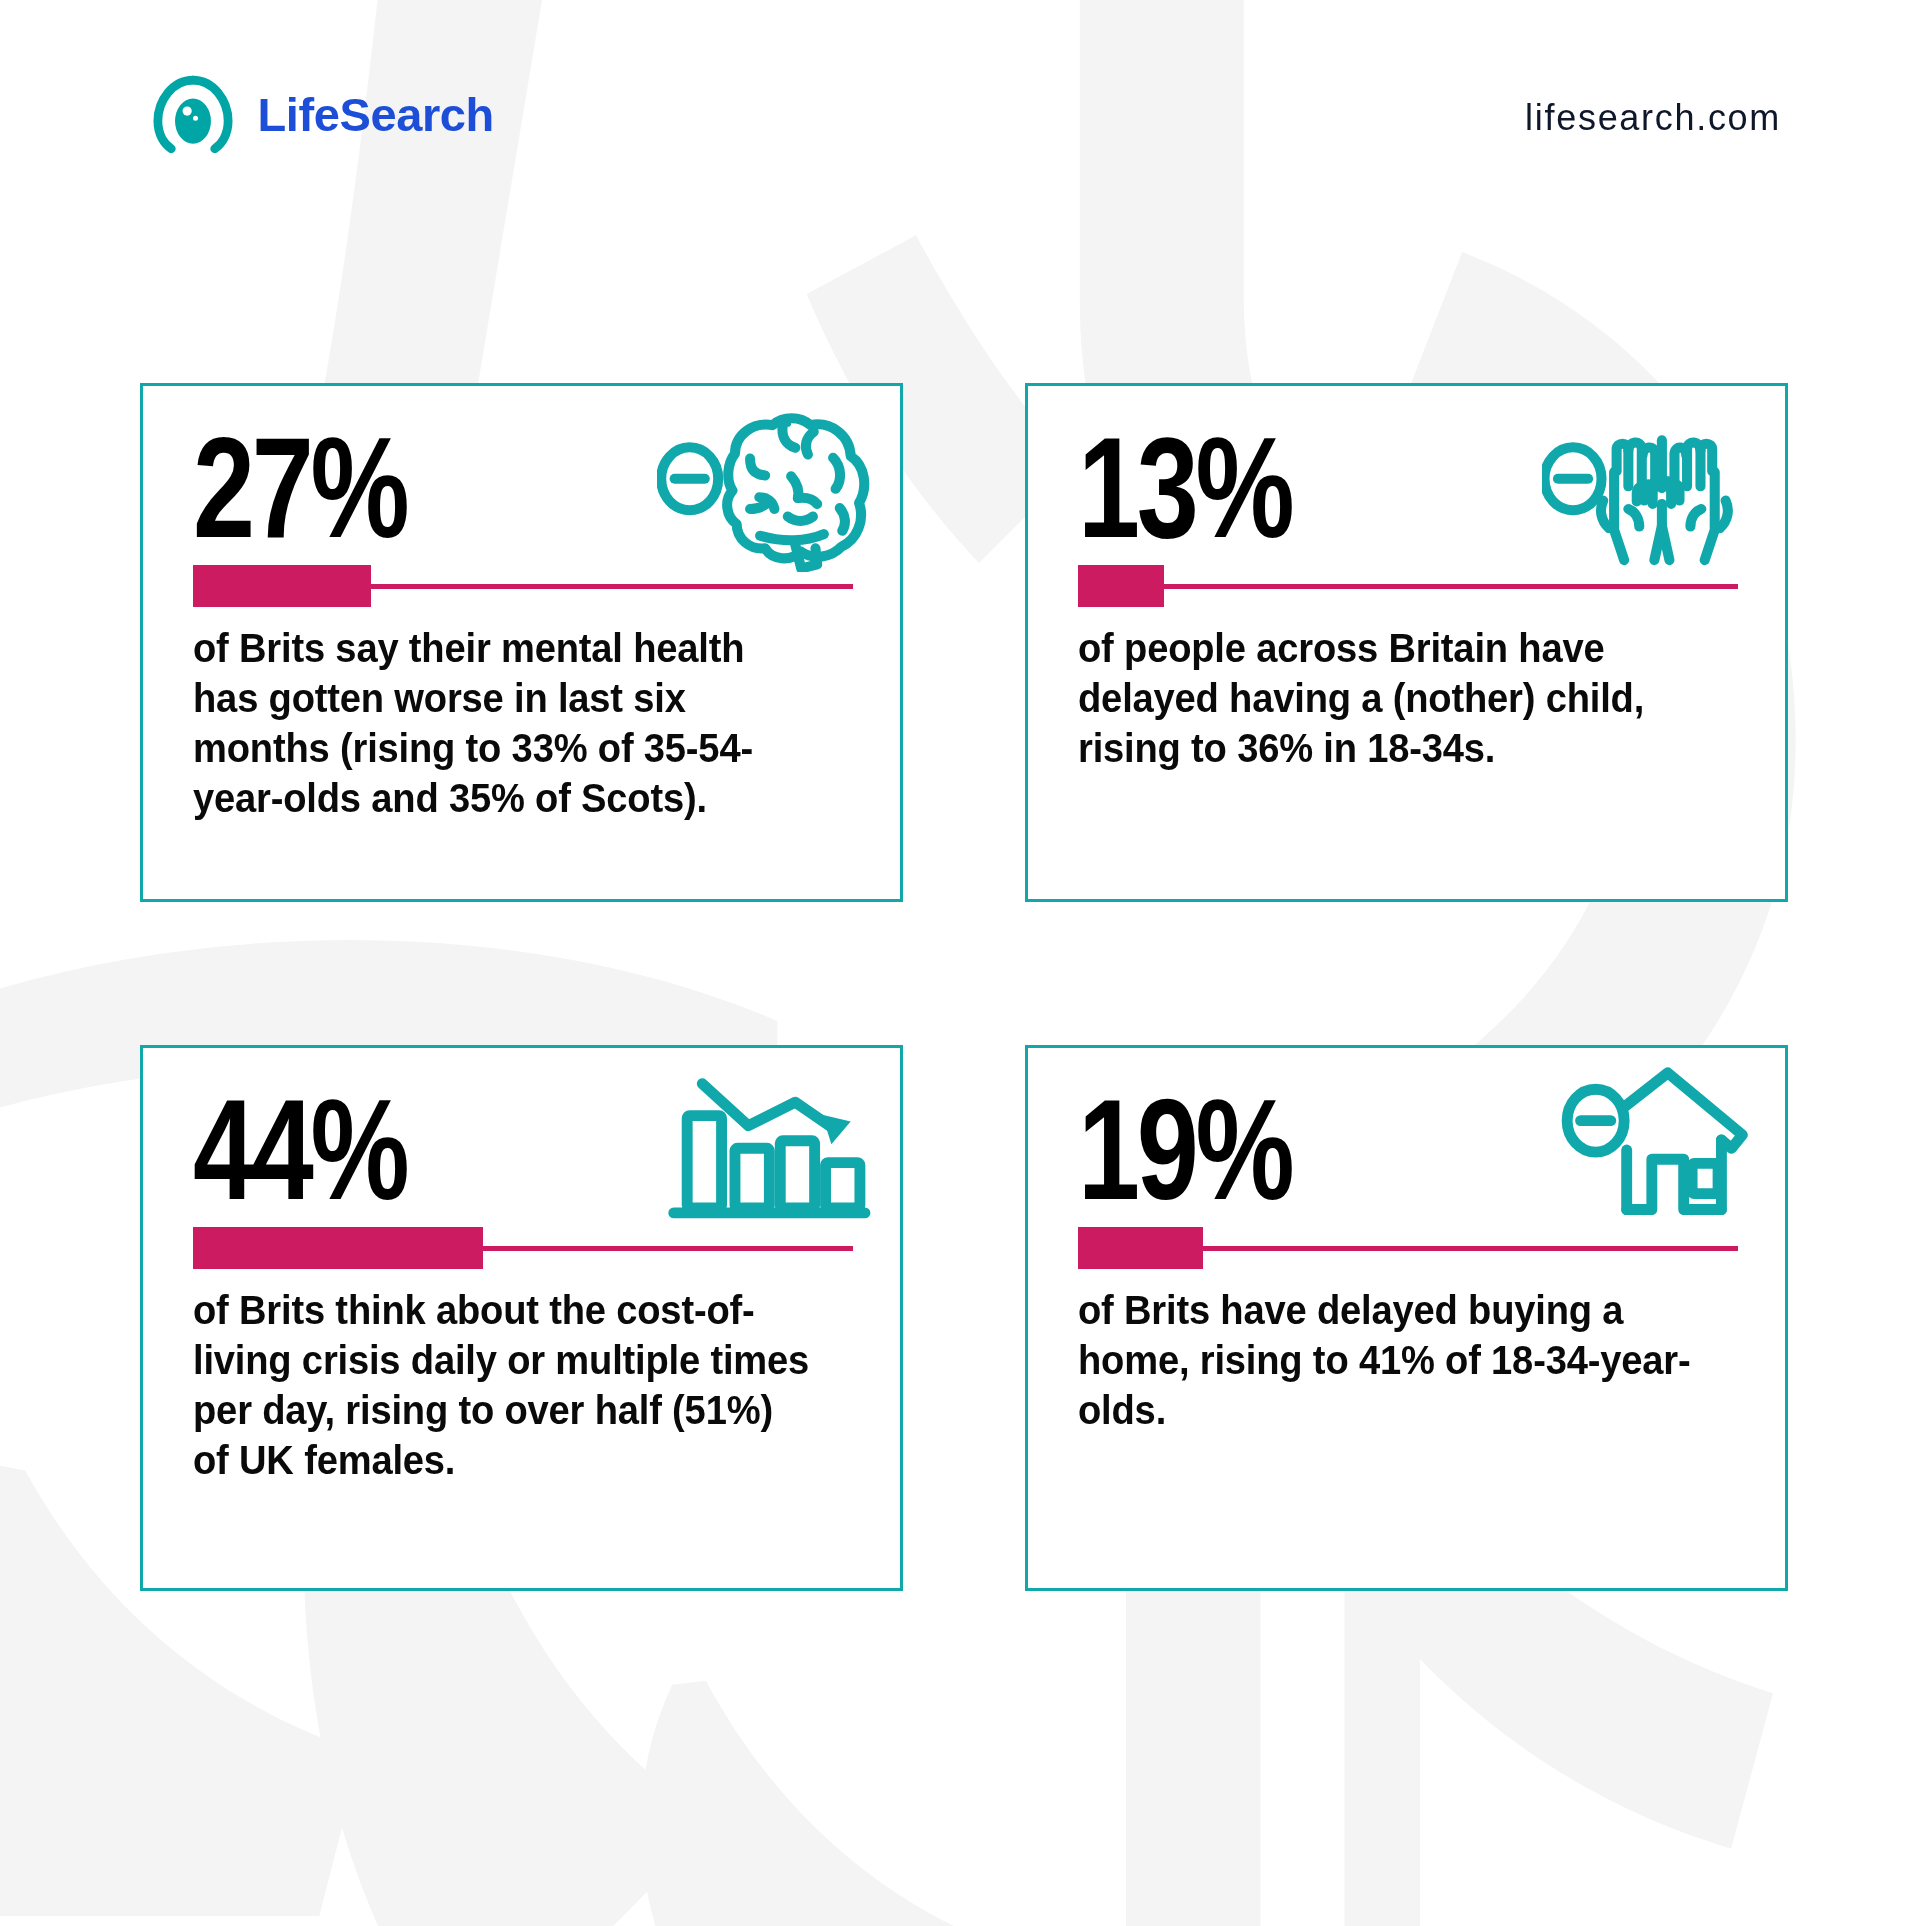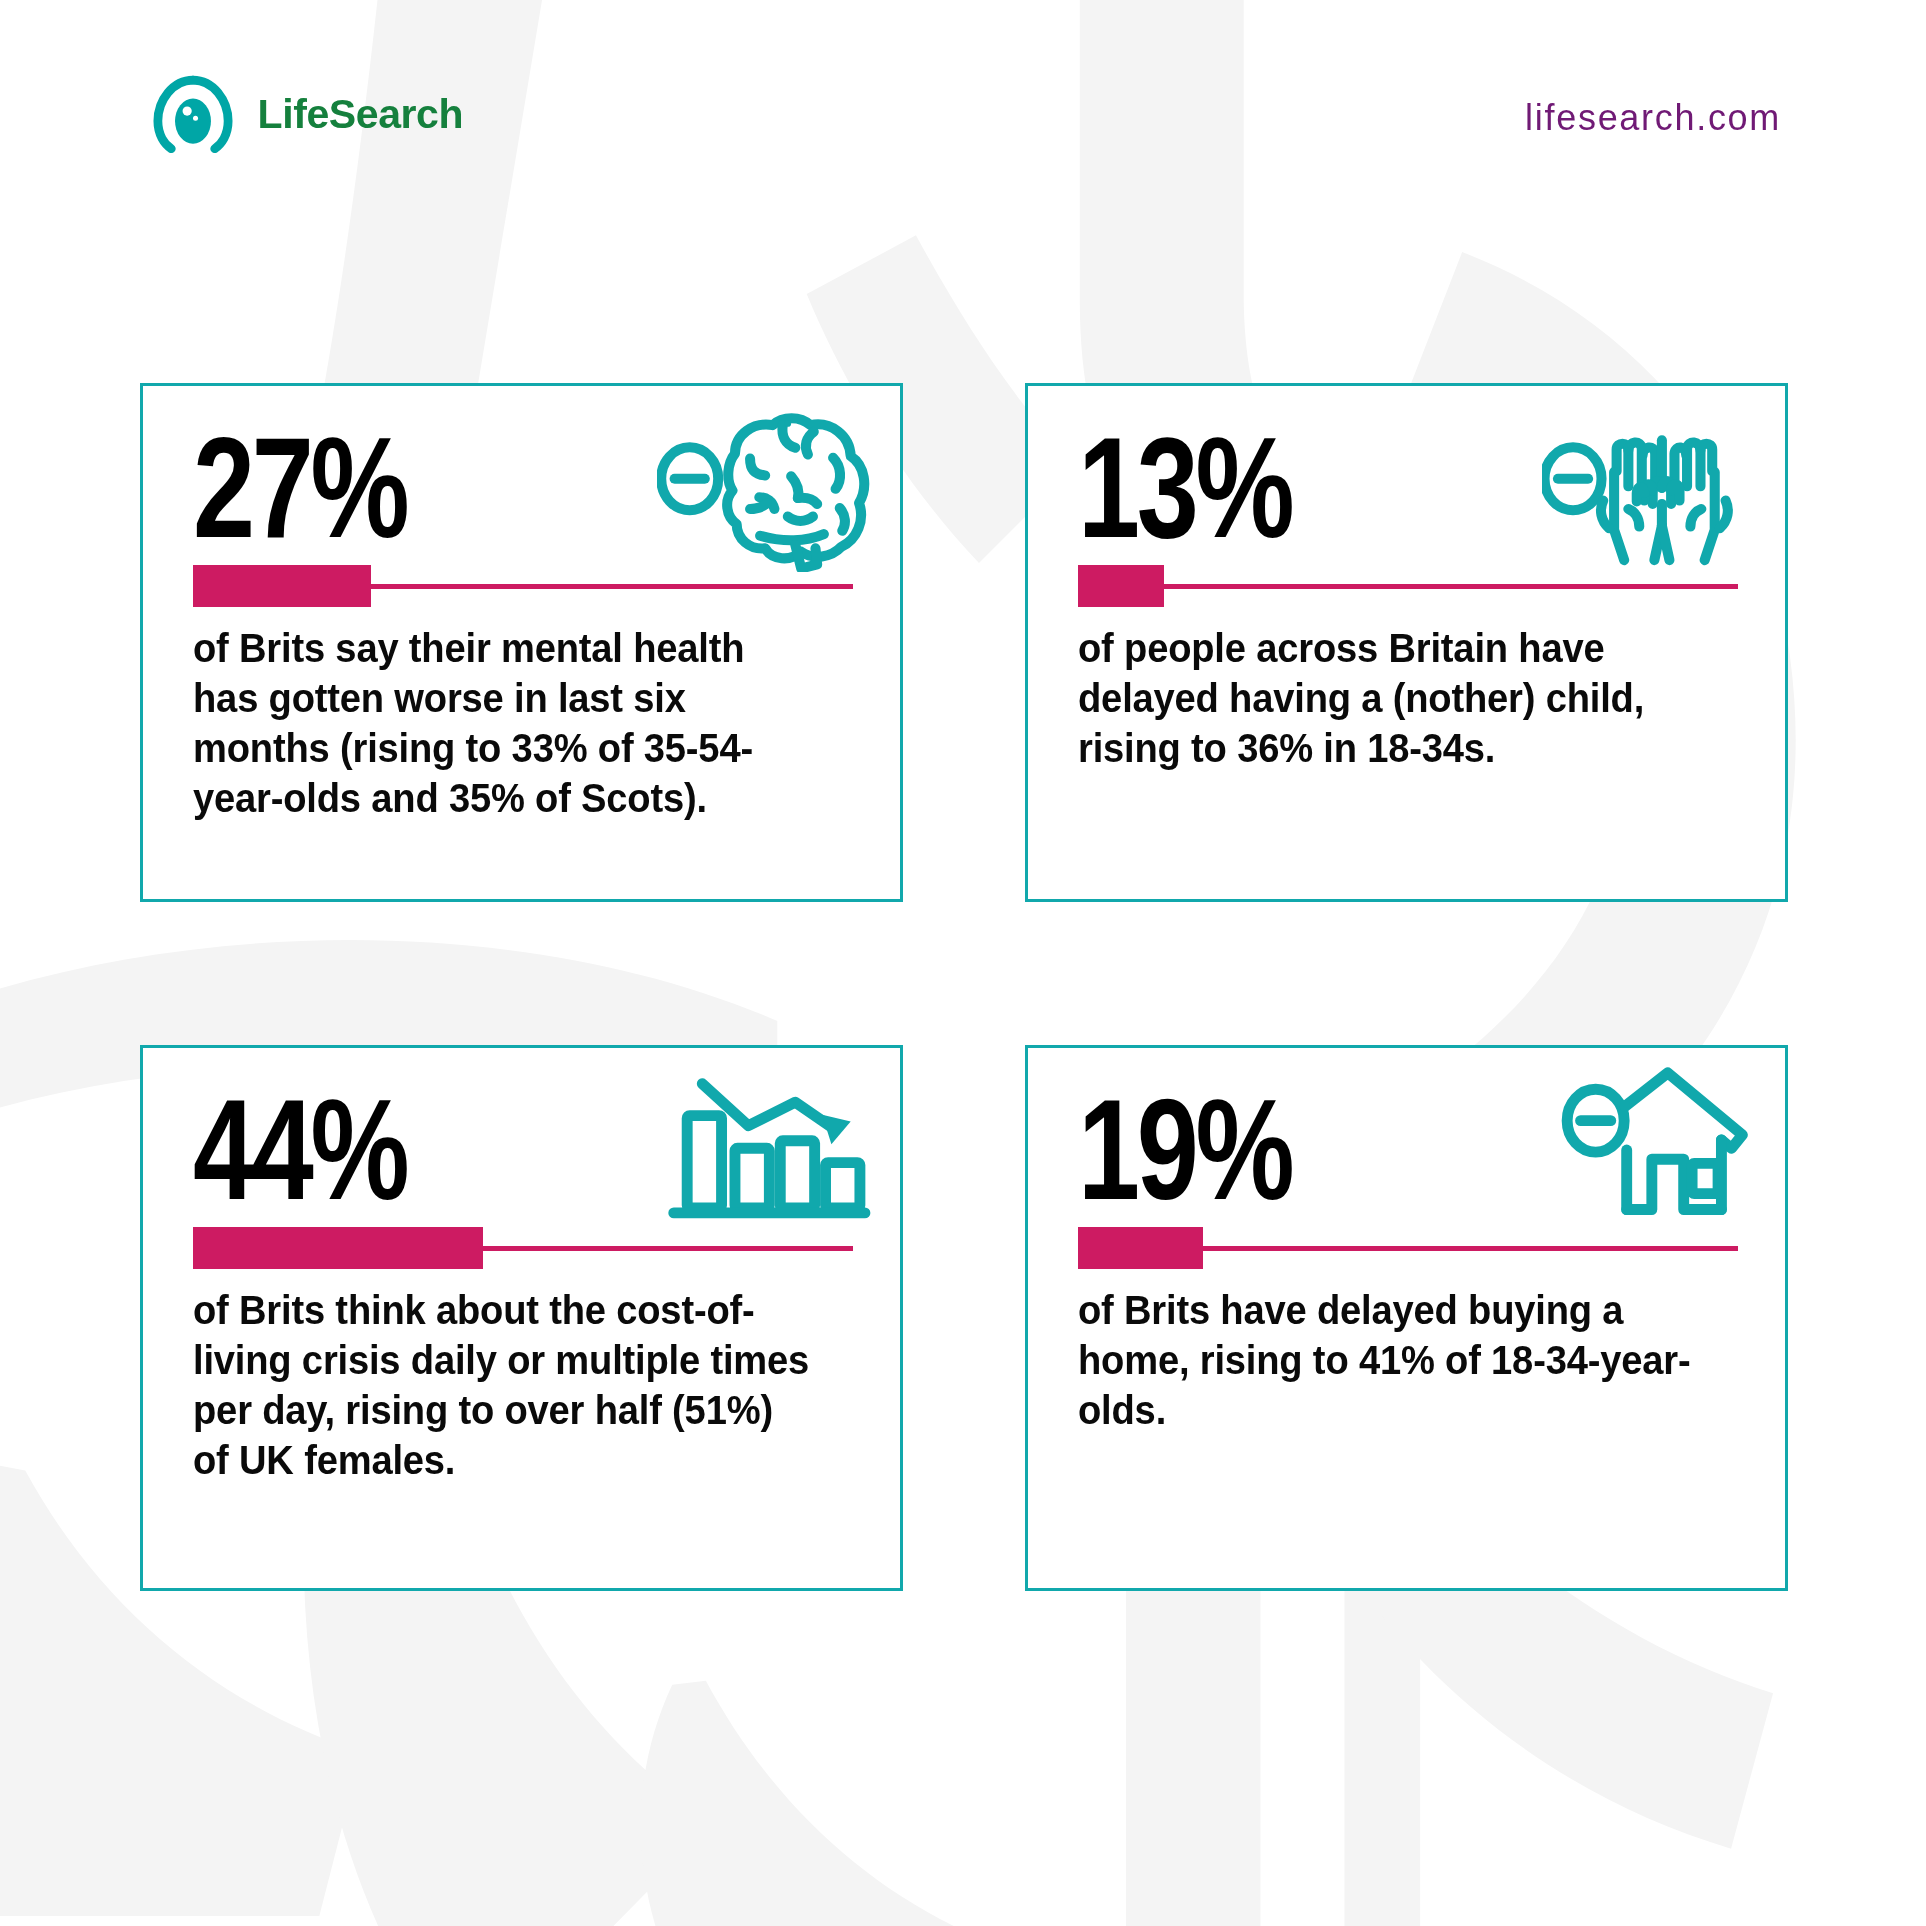--- a/index.html
+++ b/index.html
@@ -43,33 +43,33 @@
   #brand-logo {
     position: absolute;
     left: 147px;
     top: 74px;
     display: flex;
     align-items: center;
     gap: 18.5px;
   }
   #brand-eye-icon { display: block; }
   #brand-name {
-    font-size: 41px;
+    font-size: 47px;
     font-weight: 700;
-    color: #15803d;
+    color: #1d4ed8;
     letter-spacing: -0.4px;
     line-height: 1;
     font-family: "Liberation Sans", sans-serif;
   }
   #site-url {
     position: absolute;
     right: 145px;
     top: 97px;
     font-size: 36px;
-    color: #701a75;
+    color: #0f172a;
     letter-spacing: 1.7px;
     font-family: "Liberation Sans", sans-serif;
     white-space: nowrap;
   }
 
   
   #cards-grid {
     position: absolute;
     left: 140px;
     top: 363px;

